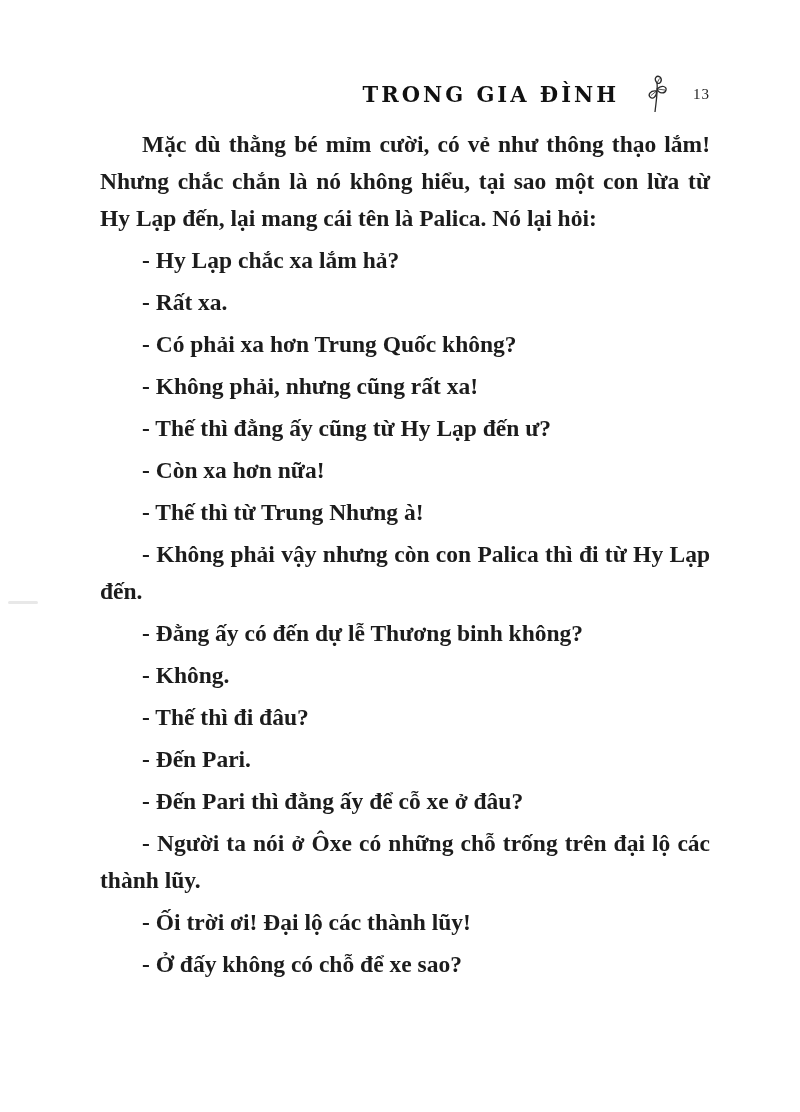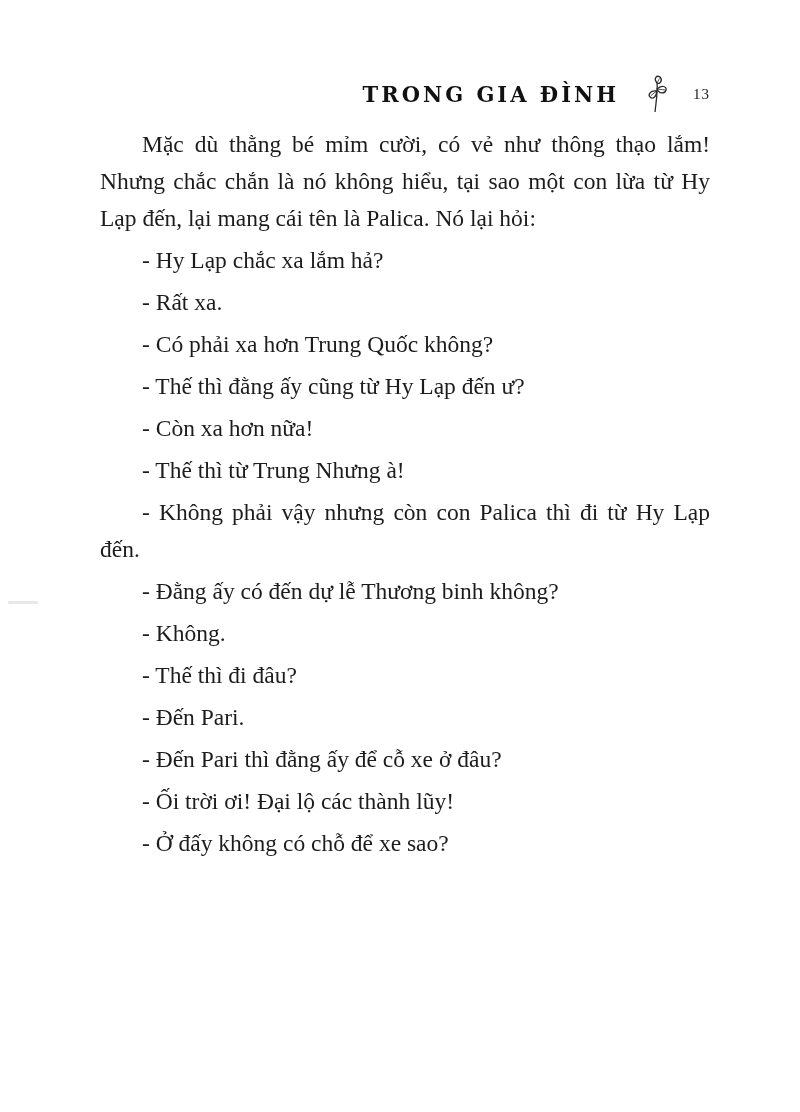--- a/index.html
+++ b/index.html
@@ -56,20 +56,21 @@
   .page-number {
     font-size: 15px;
     color: #222222;
     letter-spacing: 1px;
   }
   .body-text {
     position: absolute;
     top: 126px;
     left: 100px;
     width: 610px;
+    font-weight: bold;
   }
   .body-text p {
     margin: 0 0 5px 0;
     font-size: 23.5px;
     line-height: 37px;
     text-align: justify;
     text-indent: 42px;
     color: #1c1c1c;
   }
 </style>
@@ -96,26 +97,28 @@
       </svg>
     </span>
     <span class="page-number">13</span>
   </div>
 
   <div class="body-text">
     <p>Mặc dù thằng bé mỉm cười, có vẻ như thông thạo lắm! Nhưng chắc chắn là nó không hiểu, tại sao một con lừa từ Hy Lạp đến, lại mang cái tên là Palica. Nó lại hỏi:</p>
     <p>- Hy Lạp chắc xa lắm hả?</p>
     <p>- Rất xa.</p>
     <p>- Có phải xa hơn Trung Quốc không?</p>
+    <p>- Không phải, nhưng cũng rất xa!</p>
     <p>- Thế thì đằng ấy cũng từ Hy Lạp đến ư?</p>
     <p>- Còn xa hơn nữa!</p>
     <p>- Thế thì từ Trung Nhưng à!</p>
     <p>- Không phải vậy nhưng còn con Palica thì đi từ Hy Lạp đến.</p>
     <p>- Đằng ấy có đến dự lễ Thương binh không?</p>
     <p>- Không.</p>
     <p>- Thế thì đi đâu?</p>
     <p>- Đến Pari.</p>
     <p>- Đến Pari thì đằng ấy để cỗ xe ở đâu?</p>
+    <p>- Người ta nói ở Ôxe có những chỗ trống trên đại lộ các thành lũy.</p>
     <p>- Ối trời ơi! Đại lộ các thành lũy!</p>
     <p>- Ở đấy không có chỗ để xe sao?</p>
   </div>
 
 </div>
 
 </body></html>

